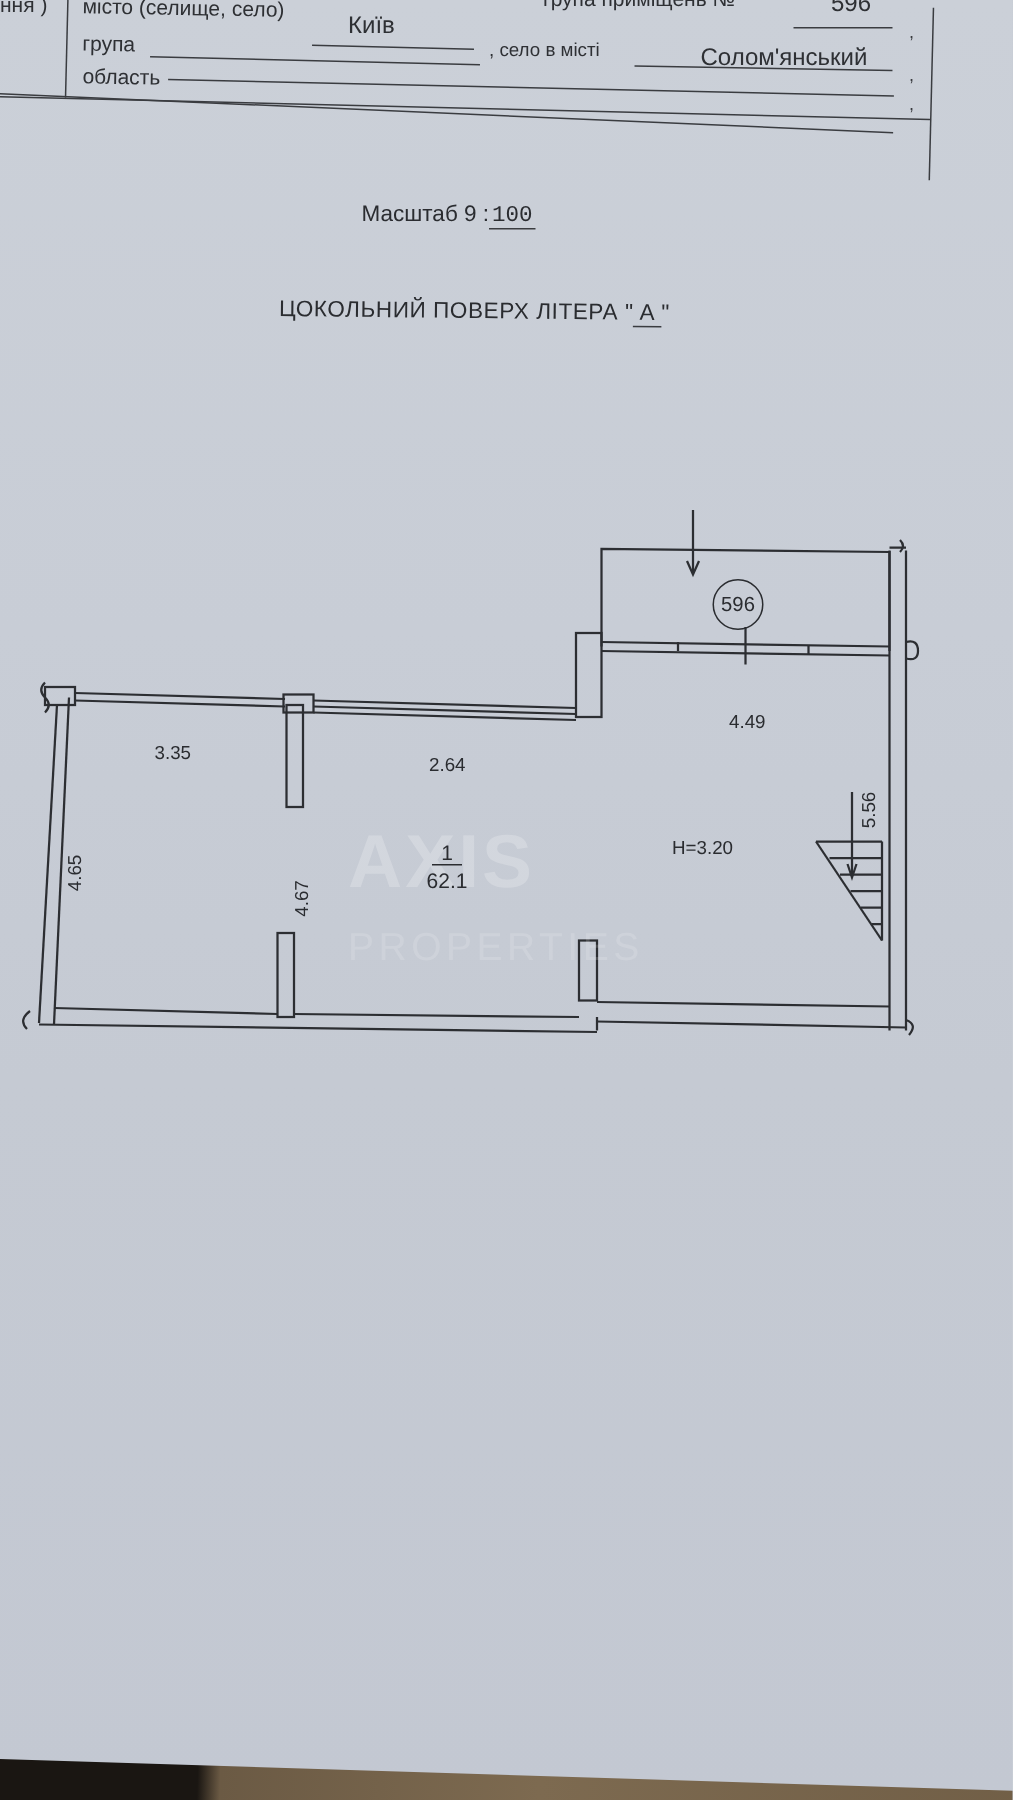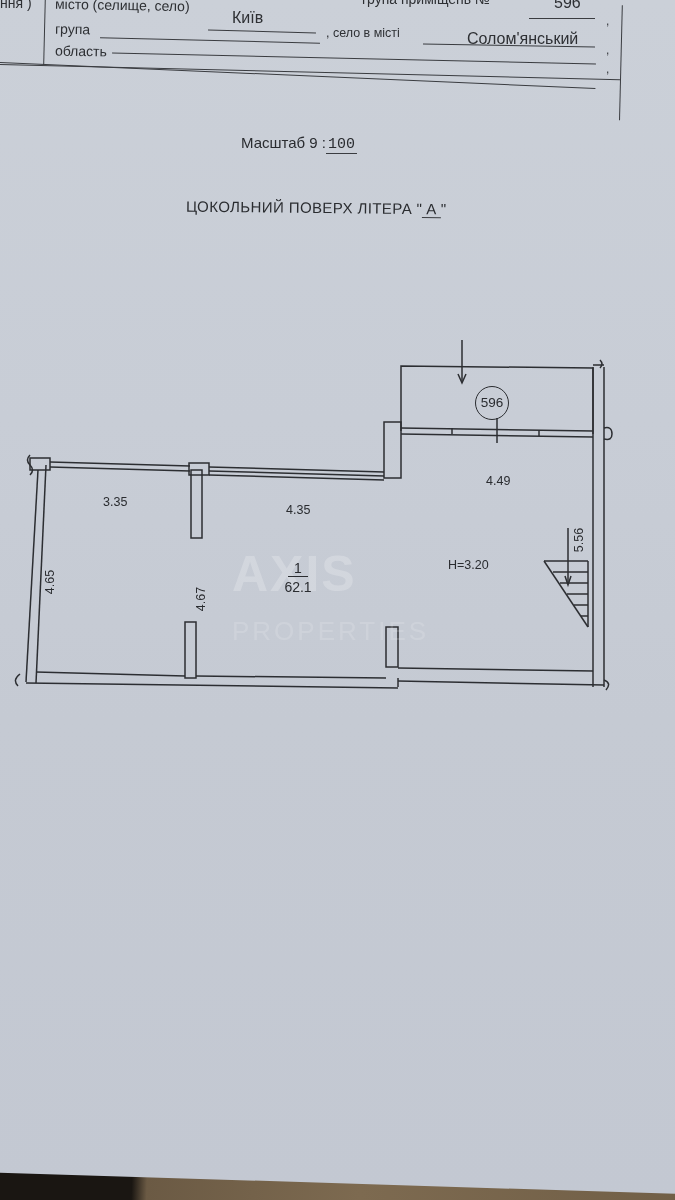--- a/index.html
+++ b/index.html
@@ -253,21 +253,21 @@
   </g>
 </svg>
 
 <div class="watermark">AXIS</div>
 <div class="watermark-sub">PROPERTIES</div>
 
 <div class="badge">596</div>
 
 <span class="dim" style="left:486px; top:446px;margin-top:28px;">4.49</span>
 <span class="dim" style="left:103px; top:495px;">3.35</span>
-<span class="dim" style="left:286px; top:503px;">4.35</span>
+<span class="dim" style="left:286px; top:503px;">2.64</span>
 <span class="dim vert" style="left:38px; top:575px;">4.65</span>
 <span class="dim vert" style="left:189px; top:592px;">4.67</span>
 <span class="dim vert" style="left:567px; top:533px;">5.56</span>
 <span class="dim" style="left:448px; top:558px;">H=3.20</span>
 
 <div class="room-num">
   <span class="num">1</span>
   <span>62.1</span>
 </div>
 

